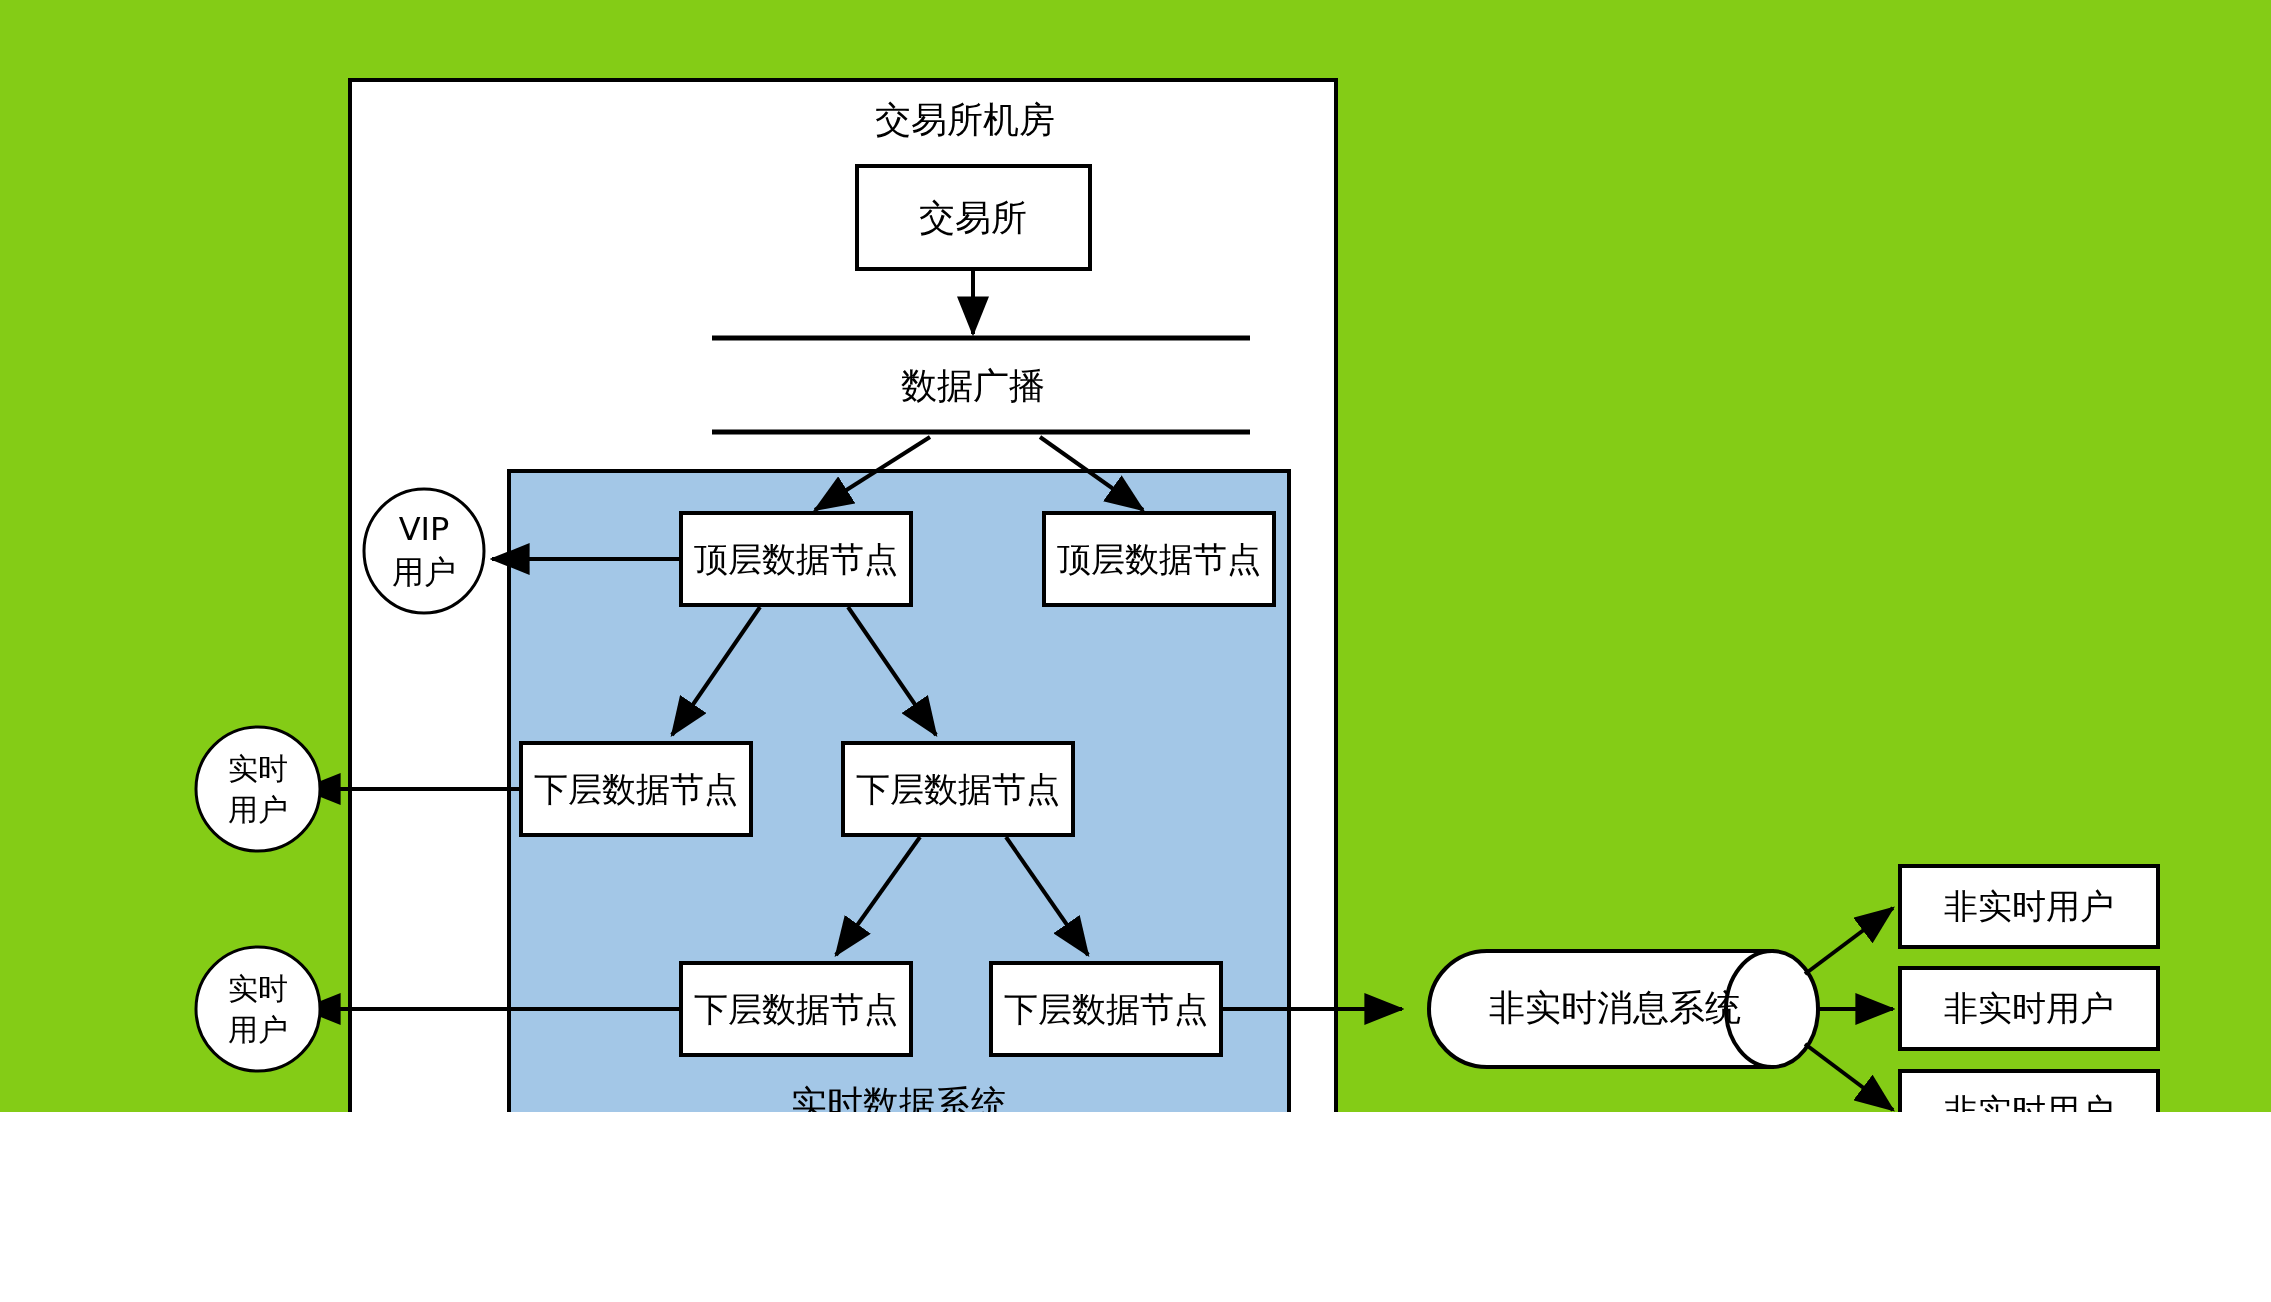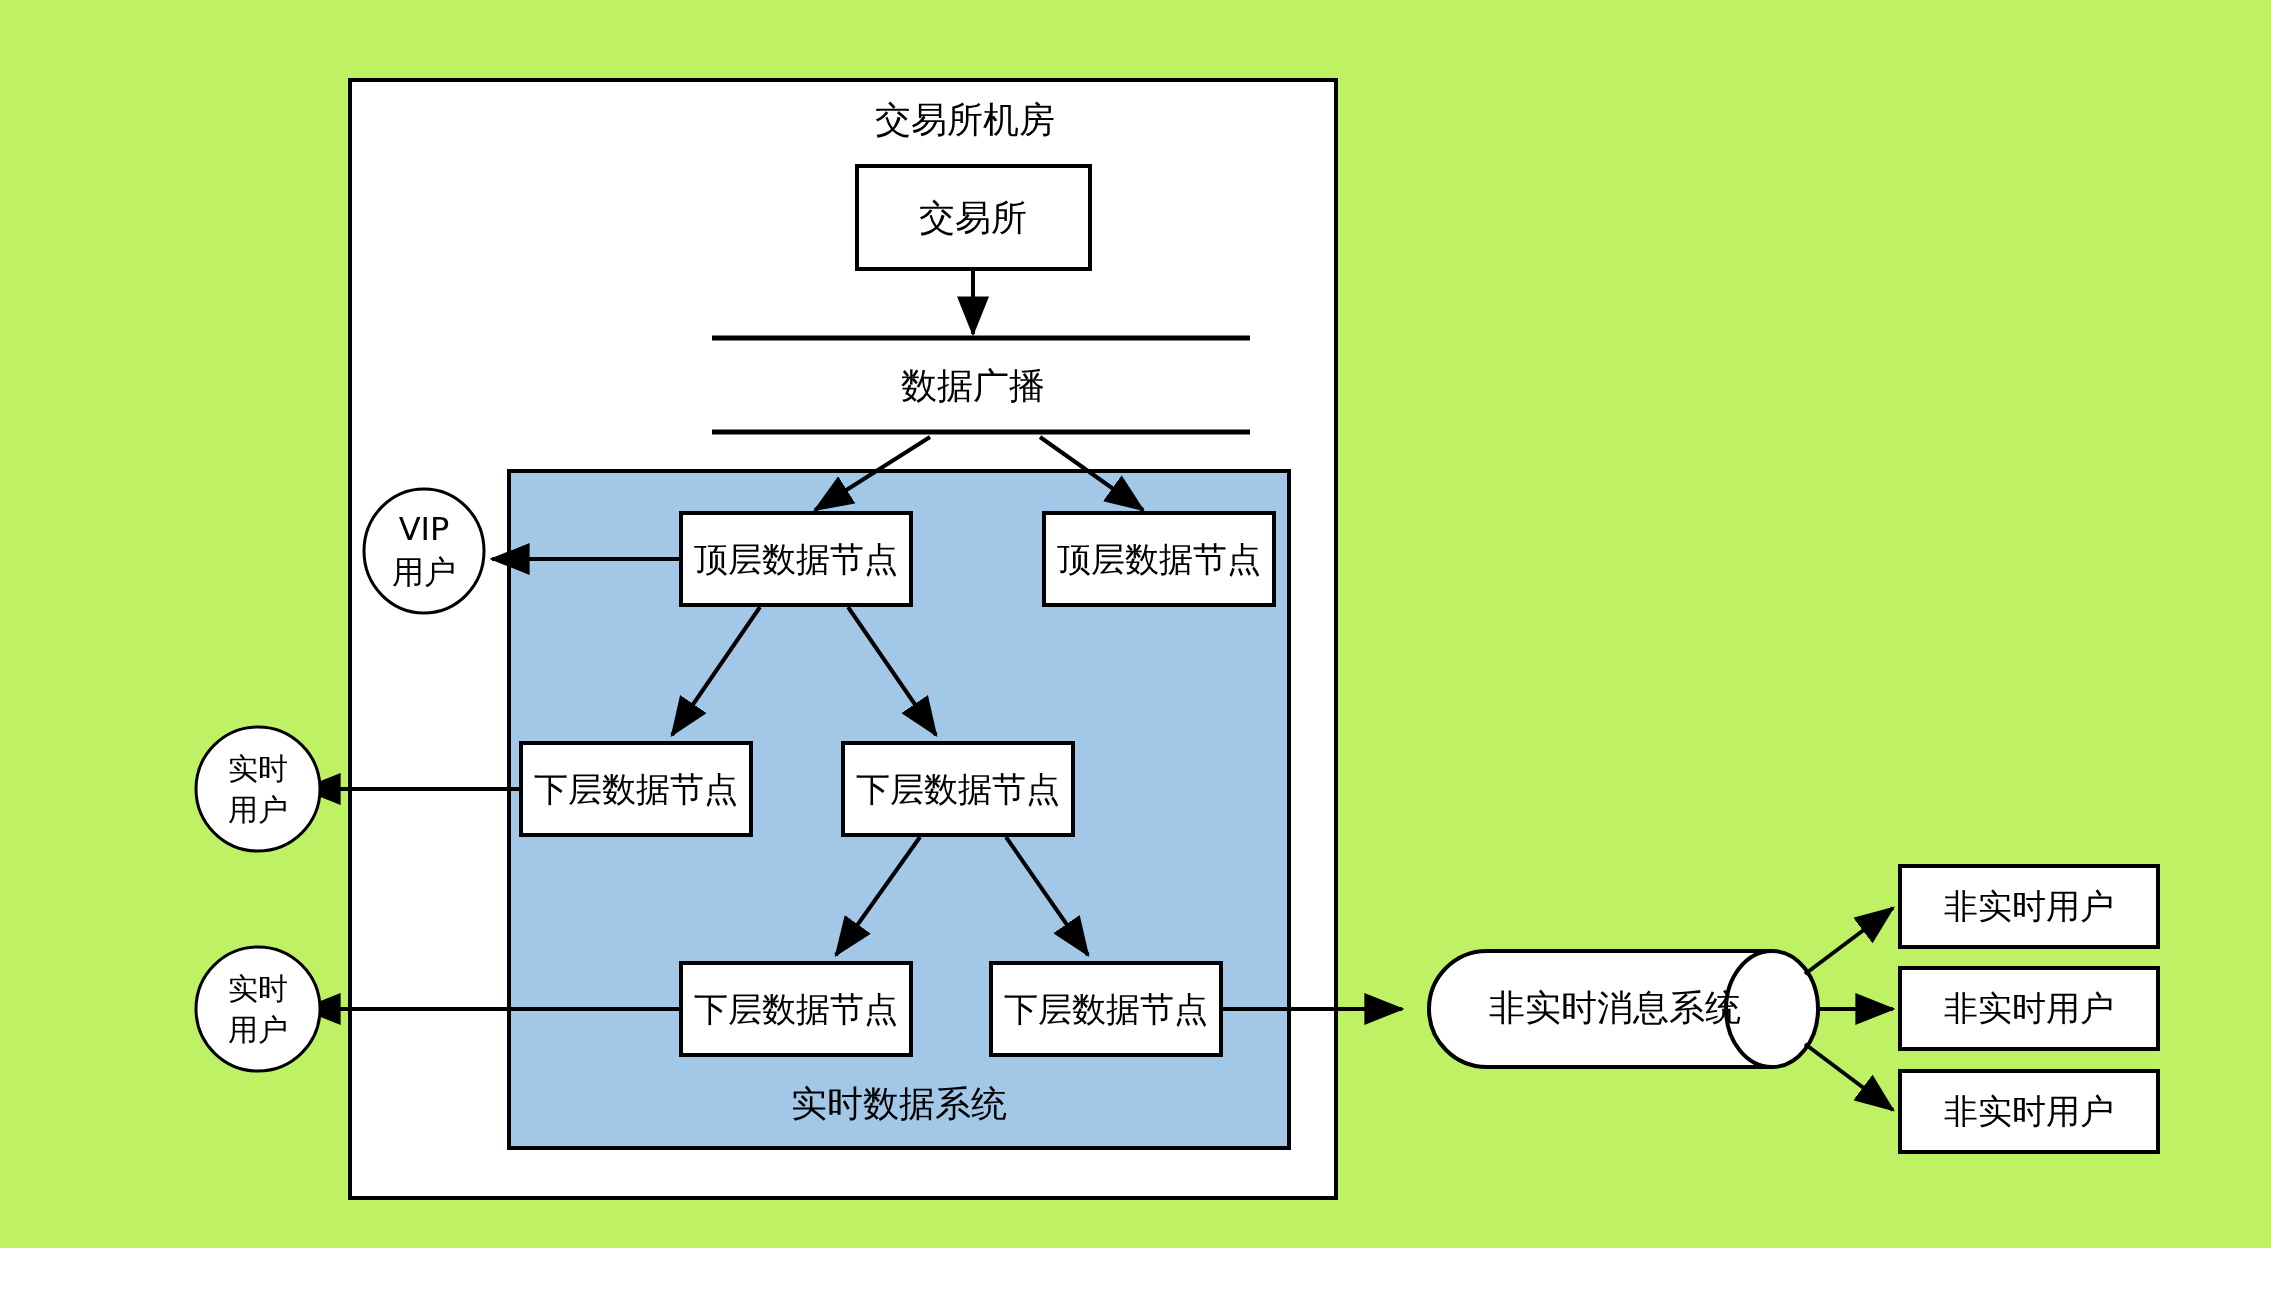--- a/index.html
+++ b/index.html
@@ -3,22 +3,22 @@
 <meta charset="utf-8">
 <style>
   html, body {
     margin: 0;
     padding: 0;
     background: #ffffff;
   }
   #stage {
     position: relative;
     width: 2271px;
-    height: 1248px;
-    background: #bef264;
+    height: 1112px;
+    background: #84cc16;
     overflow: hidden;
     font-family: "DejaVu Sans", "Liberation Sans", sans-serif;
   }
   svg#diagram {
     position: absolute;
     left: 0;
     top: 0;
     width: 2271px;
     height: 1302px;
   }

